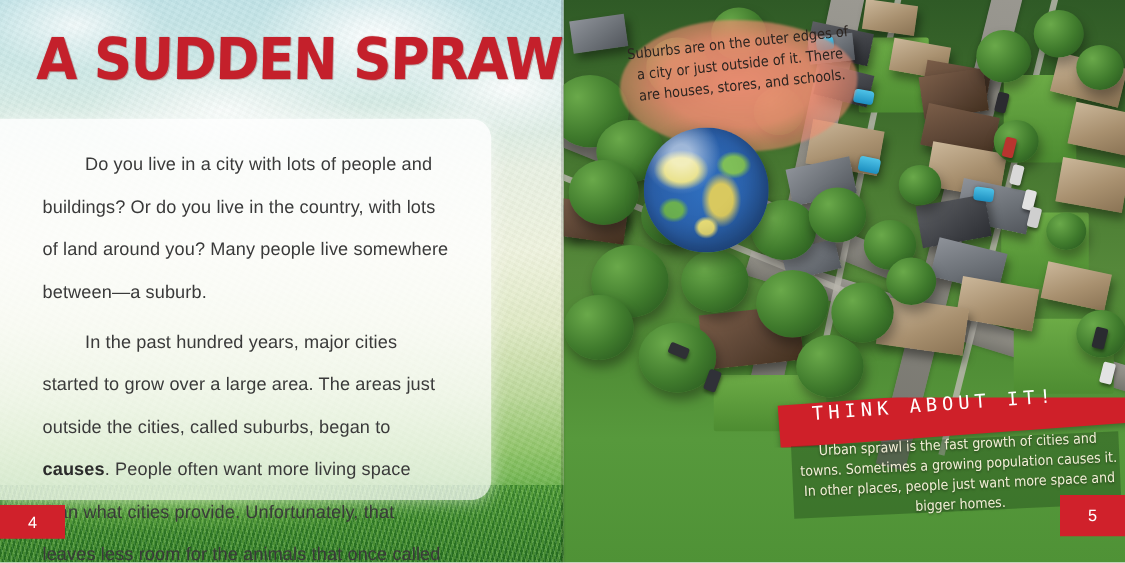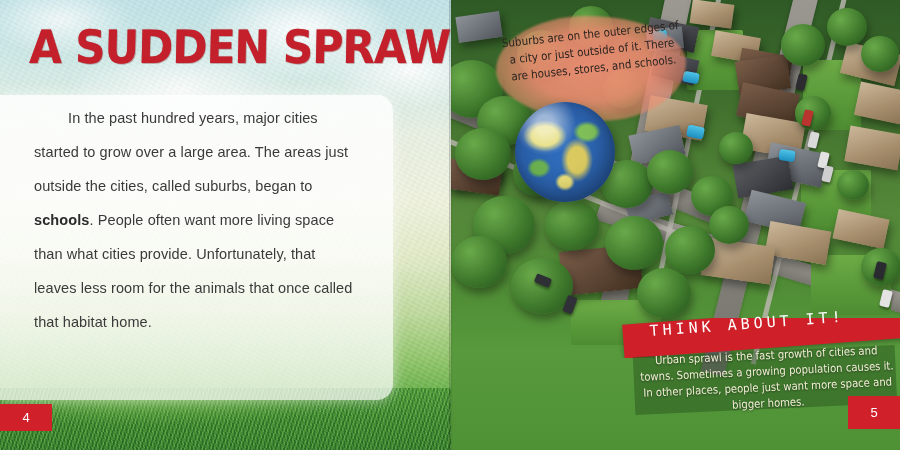--- a/index.html
+++ b/index.html
@@ -190,21 +190,22 @@
 
 <div class="spread">
 
   <div class="page-left">
     <div class="grain"></div>
     <div class="grass-left"></div>
 
     <div class="title">A SUDDEN SPRAWL</div>
 
     <div class="text-panel">
-      <p class="second"><span>In the past hundred years, major cities started to grow over a large area. The areas just outside the cities, called suburbs, began to </span><b>schools</b><span>. People often want more living space than what cities provide. Unfortunately, that leaves less room for the animals that once called that habitat home.</span></p>
+      <p class="first">Do you live in a city with lots of people and buildings? Or do you live in the country, with lots of land around you? Many people live somewhere between—a suburb.</p>
+      <p class="second"><span>In the past hundred years, major cities started to grow over a large area. The areas just outside the cities, called suburbs, began to </span><b>causes</b><span>. People often want more living space than what cities provide. Unfortunately, that leaves less room for the animals that once called that habitat home.</span></p>
     </div>
 
     <div class="pagenum-left">4</div>
   </div>
 
   <div class="page-right">
     <div class="photo-base">
 
       <div class="road" style="left:-30px;top:150px;width:330px;height:22px;transform:rotate(22deg);"></div>
       <div class="road" style="left:180px;top:-20px;width:26px;height:360px;transform:rotate(12deg);"></div>

